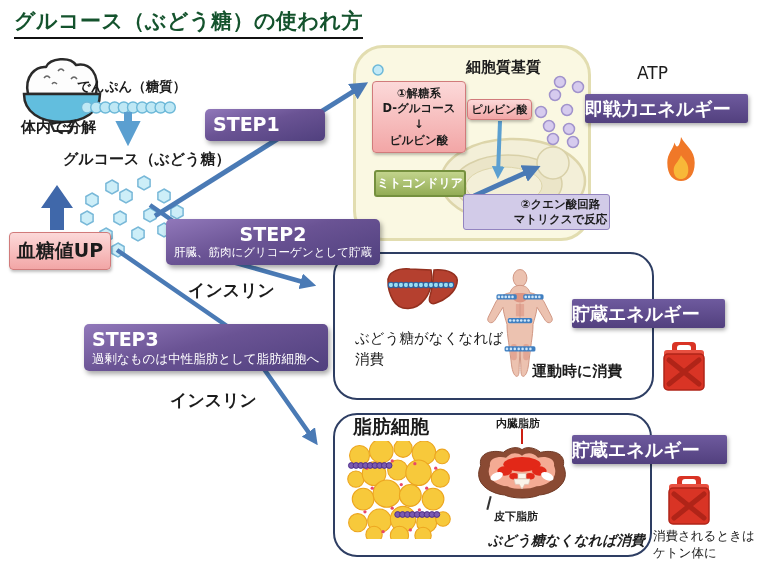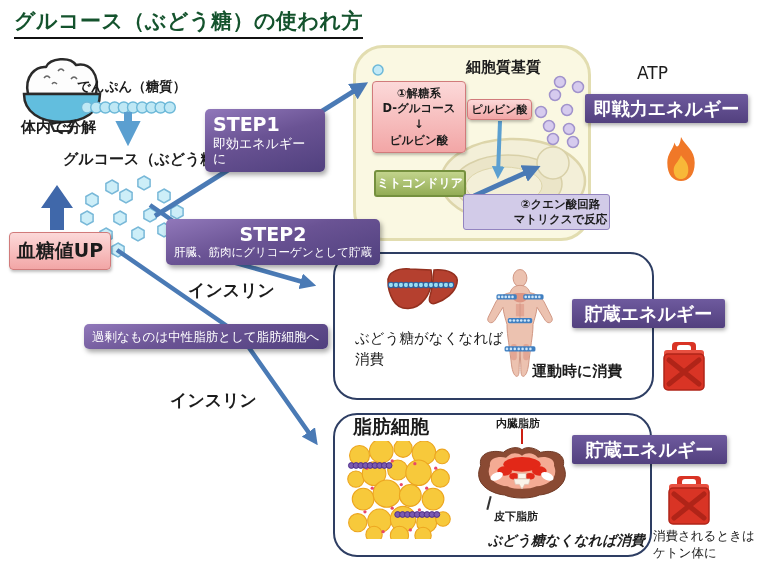--- a/index.html
+++ b/index.html
@@ -13,21 +13,21 @@
   .box{position:absolute;display:flex;align-items:center;justify-content:center;text-align:center;}
   .frame{position:absolute;z-index:0;background:#fff;border:2.5px solid #2e3e63;border-radius:24px;}
   .cellbg{position:absolute;z-index:0;background:#faf8e2;border:3px solid #e2ddb0;border-radius:30px;}
   .step{position:absolute;z-index:3;color:#fff;border-radius:5px;padding:5px 8px;
         background:linear-gradient(165deg,#9178ba 0%,#6a5394 45%,#50407e 100%);
         box-shadow:2px 3px 5px rgba(0,0,0,.35);}
   .step .nm{font-size:19px;font-weight:bold;line-height:1.15;}
   .step .ds{font-size:12.5px;line-height:1.2;}
   .pinkbox{z-index:3;background:linear-gradient(#fcd9d9,#f2a6a6);border:1.5px solid #d17b7b;
            border-radius:4px;font-weight:bold;box-shadow:1px 2px 3px rgba(0,0,0,.25);}
-  .banner{position:absolute;z-index:4;display:flex;align-items:center;justify-content:center;
+  .banner{position:absolute;z-index:4;display:flex;align-items:center;
           background:linear-gradient(#6e5a9e,#52407e);color:#fff;font-weight:bold;font-size:18px;
           border-radius:2px;box-shadow:1px 2px 4px rgba(0,0,0,.35);}
   .b600{font-weight:600;}
   .bold{font-weight:bold;}
 </style>
 </head>
 <body>
 
 <div class="canvas">
 
@@ -80,27 +80,27 @@
       <polygon points="0,-7 6.1,-3.5 6.1,3.5 0,7 -6.1,3.5 -6.1,-3.5" transform="translate(40,76)"></polygon>
     </g>
   </svg>
 
   <div class="box pinkbox" style="left:9px;top:232px;width:100px;height:36px;font-size:19px;">
     <span>血糖値UP</span>
   </div>
 
   <div class="step" style="left:205px;top:109px;width:104px;">
     <div class="nm">STEP1</div>
-    <div class="ds" style="font-size:13px;">即効エネルギーに</div>
   </div>
   <div class="step" style="left:166px;top:219px;width:198px;text-align:center;">
     <div class="nm">STEP2</div>
     <div class="ds" style="font-size:11.5px;">肝臓、筋肉にグリコーゲンとして貯蔵</div>
   </div>
   <div class="step" style="left:84px;top:324px;width:228px;">
+    <div class="nm">STEP3</div>
     <div class="ds" style="font-size:12.5px;">過剰なものは中性脂肪として脂肪細胞へ</div>
   </div>
 
   <div class="lbl b600" style="left:188px;top:279px;font-size:17px;">インスリン</div>
   <div class="lbl b600" style="left:170px;top:389px;font-size:17px;">インスリン</div>
 
   <div class="lbl bold" style="left:466px;top:58px;font-size:15px;">細胞質基質</div>
 
   <svg class="g" style="left:438px;top:135px;" width="150" height="92" viewBox="0 0 150 92">
     <ellipse cx="75" cy="46" rx="72" ry="42" fill="#f3efd8" stroke="#ddd5aa" stroke-width="2.5"></ellipse>

